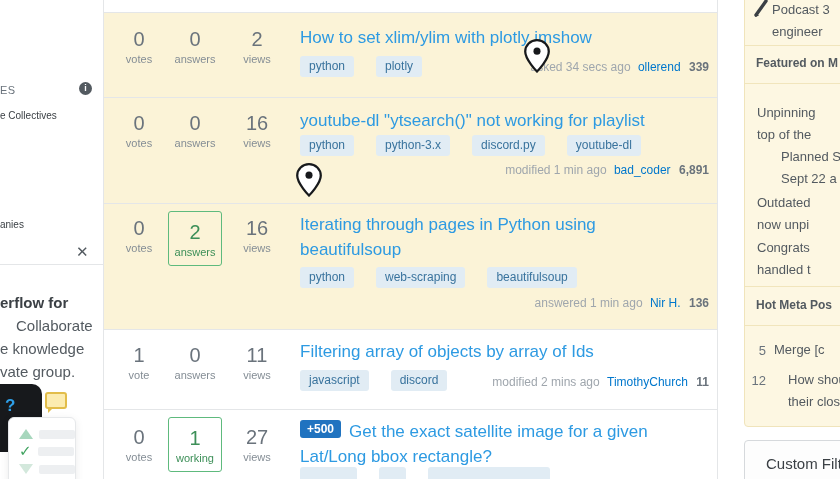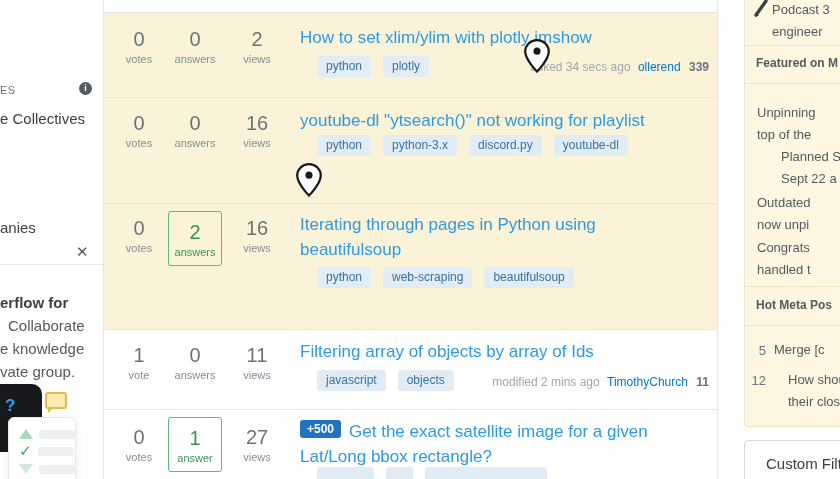--- a/index.html
+++ b/index.html
@@ -10,36 +10,36 @@
   
   .row{position:absolute;left:104px;width:613px;background:#fff;border-bottom:1px solid #e4e6e8;}
   .row.fav{background:#fbf3d7;}
   .stat{position:absolute;width:54px;text-align:center;color:#6a737c;box-sizing:border-box;}
   .stat .num{font-size:20px;line-height:25px;}
   .stat .lbl{font-size:11px;color:#848d95;margin-top:1px;}
   .stat.answered{border:1px solid #5eba7d;border-radius:3px;padding:8px 0 7px;color:#3d8f58;}
   .stat.answered .lbl{color:#3d8f58;}
   .titlewrap{position:absolute;left:196px;}
   .title{color:#2d9ae2;font-size:17px;line-height:25px;text-decoration:none;display:inline;}
-  .tags{position:absolute;left:213px;display:flex;gap:12px;}
+  .tags{position:absolute;left:196px;display:flex;gap:22px;}
   .tag{background:#e1ecf4;color:#39739d;font-size:12px;line-height:13px;padding:4px 9px;
        border-radius:3px;text-decoration:none;white-space:nowrap;}
   .tag.stub{padding:4px 0;height:13px;}
   .meta{position:absolute;right:8px;font-size:12px;color:#9fa6ad;white-space:nowrap;}
   .meta .user{color:#0077cc;text-decoration:none;margin-left:4px;}
   .meta .rep{color:#6a737c;font-weight:700;margin-left:5px;}
   .bounty{display:inline-block;background:#2073c0;color:#fff;font-size:12px;font-weight:700;
           padding:2px 7px;border-radius:3px;margin-right:8px;vertical-align:4px;}
 
   
   .pin{position:absolute;width:28px;height:34px;}
 
   
   .ls-header{position:absolute;font-size:11px;color:#6a737c;letter-spacing:.5px;}
-  .ls-item{position:absolute;font-size:15px;color:#3b4045;cursor:pointer;}
+  .ls-item{position:absolute;font-size:10px;color:#3b4045;cursor:pointer;}
   .info-ic{position:absolute;width:13px;height:13px;border-radius:50%;background:#535a60;color:#fff;
            font-size:9px;font-weight:700;text-align:center;line-height:13px;cursor:pointer;}
   .close-ic{position:absolute;font-size:15px;color:#535a60;font-weight:400;cursor:pointer;}
   .ad-line{position:absolute;font-size:15px;color:#535a60;line-height:23px;}
   .ad-line.b{font-weight:700;color:#3b4045;}
   .darkbox{position:absolute;left:-28px;top:384px;width:70px;height:68px;background:#17191c;border-radius:10px;}
   .darkbox .q{position:absolute;left:33px;top:12px;color:#2e9fe8;font-size:17px;font-weight:700;}
   .bubble{position:absolute;left:45px;top:392px;width:18px;height:13px;background:#fcecb0;
           border:2px solid #e2bd4a;border-radius:3px;}
   .bubble:after{content:"";position:absolute;left:1px;bottom:-6px;border:3px solid transparent;
@@ -76,21 +76,21 @@
   <div class="hline" style="left:104px;top:12px;width:613px;height:1px;"></div>
   <div class="hline" style="left:0;top:264px;width:103px;height:1px;"></div>
 
   <div class="ls-header" style="left:0;top:84px;">ES</div>
   <div class="info-ic" style="left:79px;top:82px;">i</div>
   <div class="ls-item" style="left:0;top:110px;">e Collectives</div>
   <div class="ls-item" style="left:0;top:219px;">anies</div>
   <div class="close-ic" style="left:76px;top:243px;">✕</div>
 
   <div class="ad-line b" style="left:0;top:291px;">erflow for</div>
-  <div class="ad-line" style="left:8px;top:314px;">Collaborate</div>
+  <div class="ad-line" style="left:16px;top:314px;">Collaborate</div>
   <div class="ad-line" style="left:0;top:337px;">e knowledge</div>
   <div class="ad-line" style="left:0;top:360px;">vate group.</div>
 
   <div class="darkbox">
     <span class="q">?</span>
   </div>
   <div class="bubble"></div>
   <div class="card">
     <div class="c-row" style="top:10px;">
       <div class="tri-up"></div>
@@ -148,20 +148,25 @@
     </div>
     <div class="titlewrap" style="top:10px;width:420px;">
       <a class="title" href="#">youtube-dl "ytsearch()" not working for playlist</a>
     </div>
     <div class="tags" style="top:37px;">
       <a class="tag" href="#">python</a>
       <a class="tag" href="#">python-3.x</a>
       <a class="tag" href="#">discord.py</a>
       <a class="tag" href="#">youtube-dl</a>
     </div>
+    <div class="meta" style="top:65px;">
+      <span>modified 1 min ago</span>
+      <a class="user" href="#">bad_coder</a>
+      <span class="rep">6,891</span>
+    </div>
   </div>
 
   <div class="row fav" style="top:204px;height:125px;">
     <div class="stat" style="left:8px;top:12px;">
       <div class="num">0</div>
       <div class="lbl">votes</div>
     </div>
     <div class="stat answered" style="left:64px;top:7px;">
       <div class="num">2</div>
       <div class="lbl">answers</div>
@@ -171,57 +176,62 @@
       <div class="lbl">views</div>
     </div>
     <div class="titlewrap" style="top:8px;width:345px;">
       <a class="title" href="#">Iterating through pages in Python using beautifulsoup</a>
     </div>
     <div class="tags" style="top:63px;">
       <a class="tag" href="#">python</a>
       <a class="tag" href="#">web-scraping</a>
       <a class="tag" href="#">beautifulsoup</a>
     </div>
+    <div class="meta" style="top:92px;">
+      <span>answered 1 min ago</span>
+      <a class="user" href="#">Nir H.</a>
+      <span class="rep">136</span>
+    </div>
   </div>
 
   <div class="row" style="top:330px;height:79px;">
     <div class="stat" style="left:8px;top:13px;">
       <div class="num">1</div>
       <div class="lbl">vote</div>
     </div>
     <div class="stat" style="left:64px;top:13px;">
       <div class="num">0</div>
       <div class="lbl">answers</div>
     </div>
     <div class="stat" style="left:126px;top:13px;">
       <div class="num">11</div>
       <div class="lbl">views</div>
     </div>
     <div class="titlewrap" style="top:9px;width:420px;">
       <a class="title" href="#">Filtering array of objects by array of Ids</a>
     </div>
     <div class="tags" style="top:40px;">
       <a class="tag" href="#">javascript</a>
-      <a class="tag" href="#">objects</a>
+      <a class="tag" href="#">discord</a>
     </div>
     <div class="meta" style="top:45px;">
       <span>modified 2 mins ago</span>
       <a class="user" href="#">TimothyChurch</a>
       <span class="rep">11</span>
     </div>
   </div>
 
   <div class="row" style="top:410px;height:69px;border-bottom:none;">
     <div class="stat" style="left:8px;top:15px;">
       <div class="num">0</div>
       <div class="lbl">votes</div>
     </div>
     <div class="stat answered" style="left:64px;top:7px;">
       <div class="num">1</div>
-      <div class="lbl">answer</div>
+      <div class="lbl">working</div>
     </div>
     <div class="stat" style="left:126px;top:15px;">
       <div class="num">27</div>
       <div class="lbl">views</div>
     </div>
     <div class="titlewrap" style="top:9px;width:385px;">
       <span class="bounty">+500</span><a class="title" href="#">Get the exact satellite image for a given Lat/Long bbox rectangle?</a>
     </div>
     <div class="tags" style="top:57px;">
       <a class="tag stub" style="width:57px;" href="#"></a>

